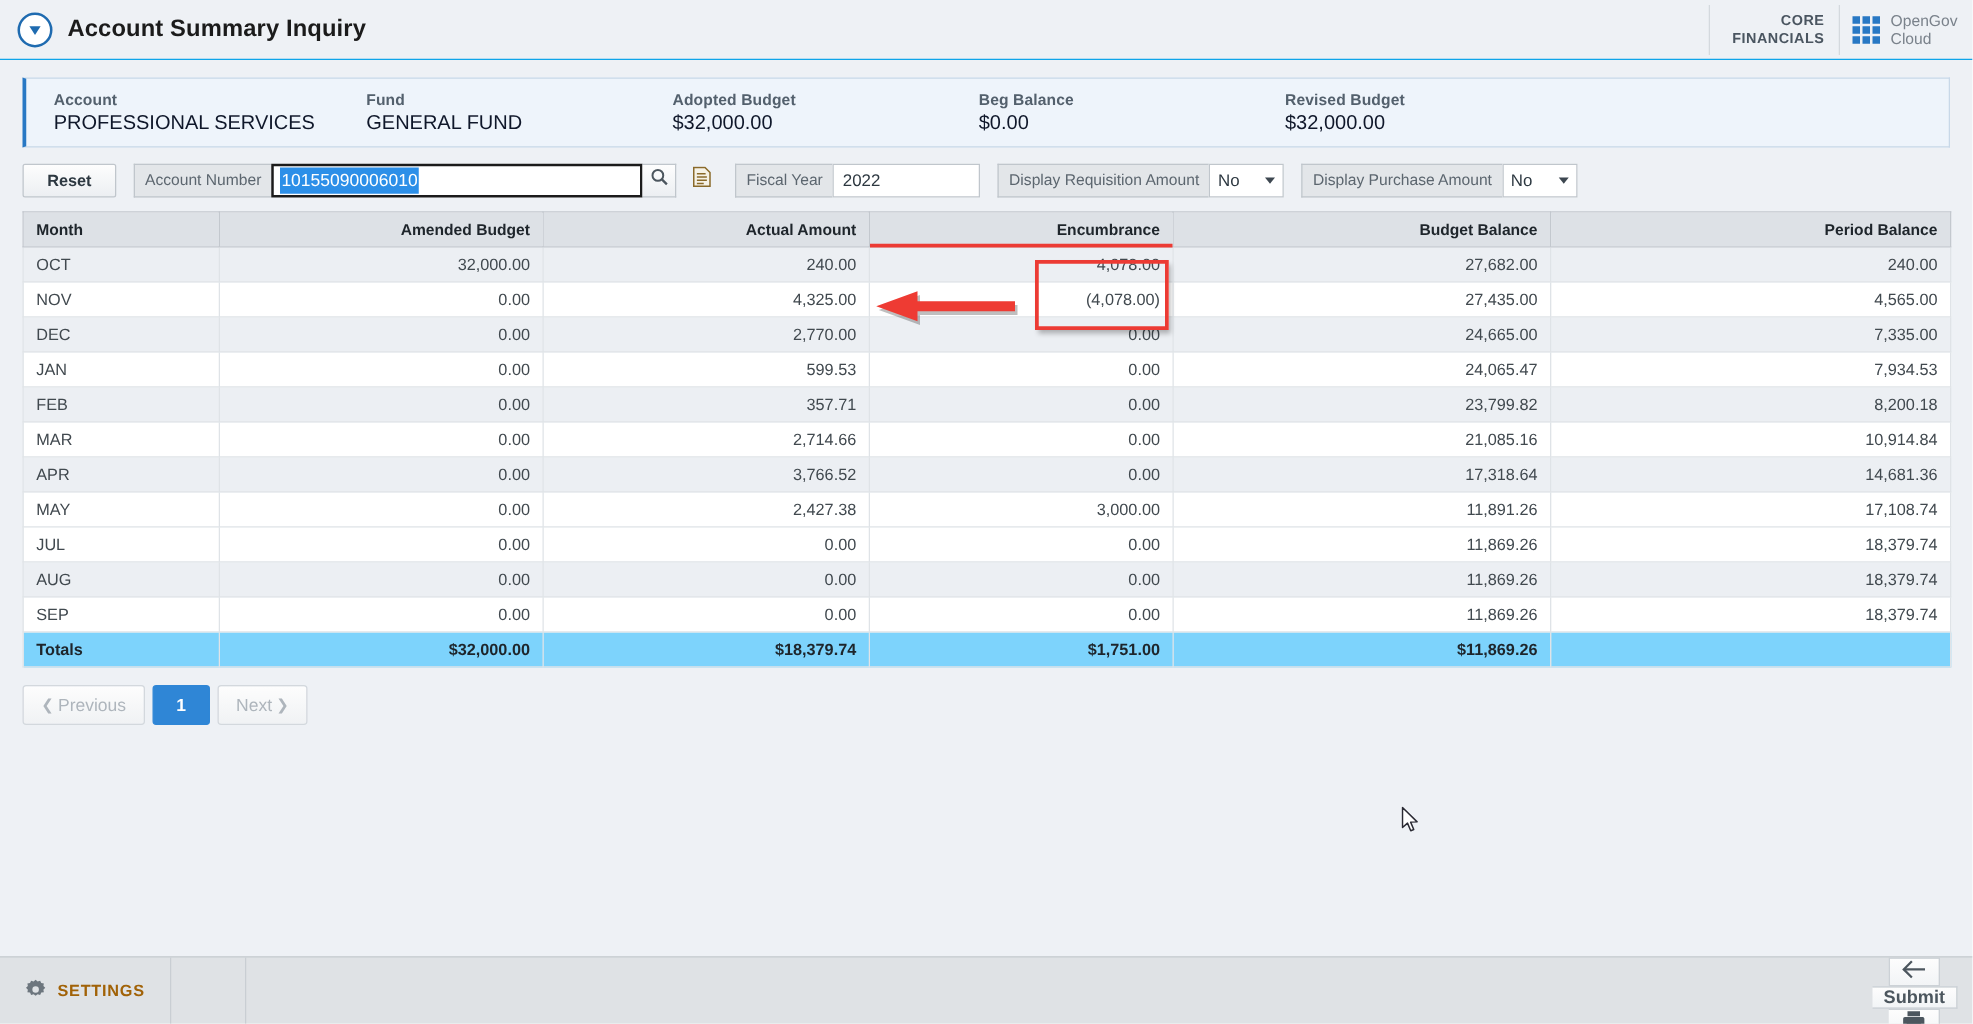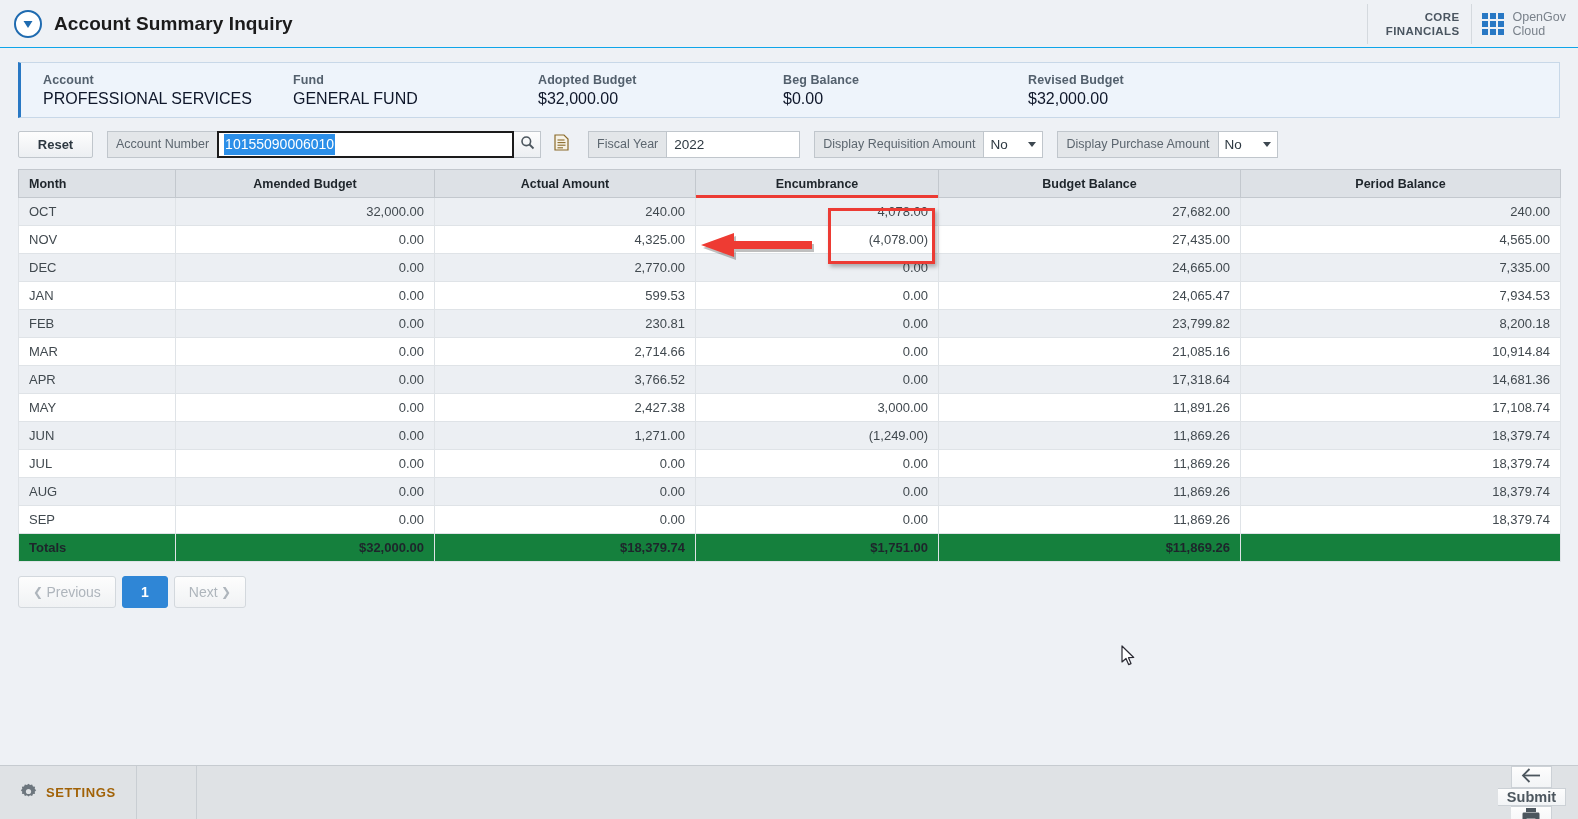--- a/index.html
+++ b/index.html
@@ -116,53 +116,53 @@
     display: flex; align-items: center; justify-content: center;
     cursor: pointer;
   }
   .doc-icon-btn {
     width: 26px; height: 27px; margin-left: 7px;
     display: flex; align-items: center; justify-content: center;
     cursor: pointer;
   }
   .text-input {
     border: 1px solid #c0c6cc; background: #fff;
-    width: 134px; display: flex; align-items: center;
+    width: 118px; display: flex; align-items: center;
     padding: 0 7px; font-size: 13.5px; color: #2d3841;
   }
   .sel-wrap {
     border: 1px solid #c0c6cc; background: #fff;
     width: 60px; display: flex; align-items: center; justify-content: space-between;
     padding: 0 6px; font-size: 13.5px; color: #2d3841; cursor: pointer;
   }
   .caret { width: 0; height: 0; border-left: 4px solid transparent;
            border-right: 4px solid transparent; border-top: 5px solid #3d4750; }
 
   
   .table-wrap { margin: 11px 18px 0 18px; }
   table.grid { width: 100%; border-collapse: collapse; table-layout: fixed; }
   table.grid th {
     background: #dde1e6; border: 1px solid #c3c8ce;
     height: 28px; font-size: 12.5px; font-weight: bold; color: #1e252b;
-    padding: 0 10px; text-align: center; position: relative;
+    padding: 0 10px; text-align: right; position: relative;
   }
   table.grid th.left { text-align: left; }
   table.grid th.highlight::after {
     content: ""; position: absolute; left: 0; right: 0; bottom: -1px;
     height: 3px; background: #ec3b34;
   }
   table.grid td {
     border: 1px solid #dfe3e7;
     height: 28px; font-size: 13px; color: #41494f;
     padding: 0 10px; text-align: right; white-space: nowrap;
   }
   table.grid td.left { text-align: left; }
   tr.odd td { background: #eceff3; }
   tr.even td { background: #ffffff; }
-  tr.totals td { background: #15803d; font-weight: bold; color: #1e252b; }
+  tr.totals td { background: #7dd3fc; font-weight: bold; color: #1e252b; }
   table.grid col.c0 { width: 157px; }
   table.grid col.c1 { width: 259px; }
   table.grid col.c2 { width: 261px; }
   table.grid col.c3 { width: 243px; }
   table.grid col.c4 { width: 302px; }
   table.grid col.c5 { width: 320px; }
 
   
   .anno-box {
     position: absolute; left: 828px; top: 208px;
@@ -385,21 +385,21 @@
           <td class="left">JAN</td>
           <td>0.00</td>
           <td>599.53</td>
           <td>0.00</td>
           <td>24,065.47</td>
           <td>7,934.53</td>
         </tr>
         <tr class="odd">
           <td class="left">FEB</td>
           <td>0.00</td>
-          <td>230.81</td>
+          <td>357.71</td>
           <td>0.00</td>
           <td>23,799.82</td>
           <td>8,200.18</td>
         </tr>
         <tr class="even">
           <td class="left">MAR</td>
           <td>0.00</td>
           <td>2,714.66</td>
           <td>0.00</td>
           <td>21,085.16</td>
@@ -413,28 +413,20 @@
           <td>17,318.64</td>
           <td>14,681.36</td>
         </tr>
         <tr class="even">
           <td class="left">MAY</td>
           <td>0.00</td>
           <td>2,427.38</td>
           <td>3,000.00</td>
           <td>11,891.26</td>
           <td>17,108.74</td>
-        </tr>
-        <tr class="odd">
-          <td class="left">JUN</td>
-          <td>0.00</td>
-          <td>1,271.00</td>
-          <td>(1,249.00)</td>
-          <td>11,869.26</td>
-          <td>18,379.74</td>
         </tr>
         <tr class="even">
           <td class="left">JUL</td>
           <td>0.00</td>
           <td>0.00</td>
           <td>0.00</td>
           <td>11,869.26</td>
           <td>18,379.74</td>
         </tr>
         <tr class="odd">

